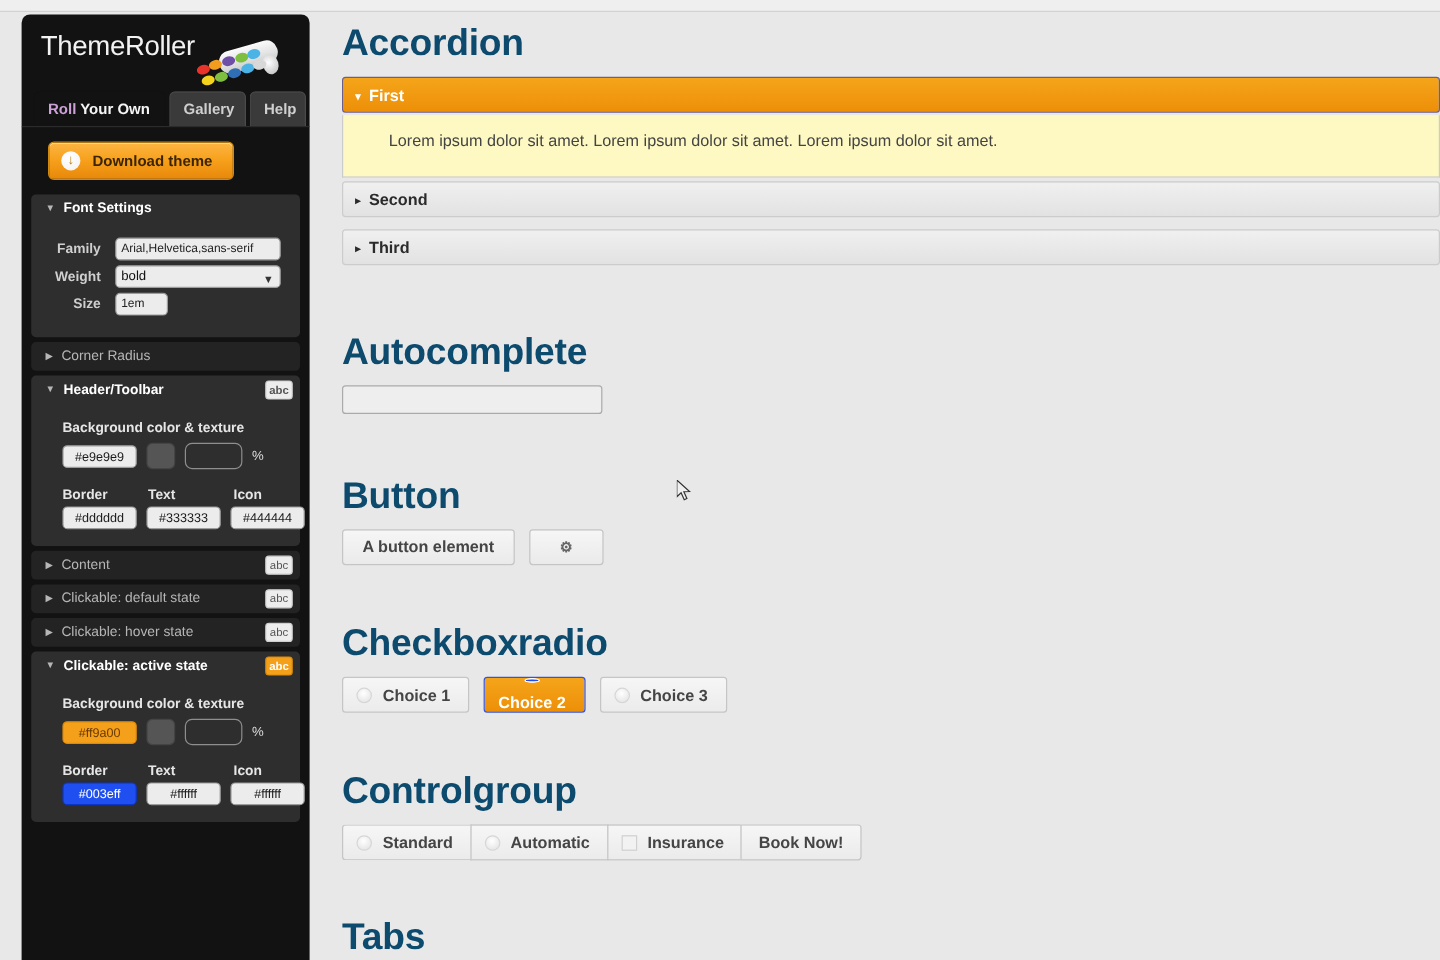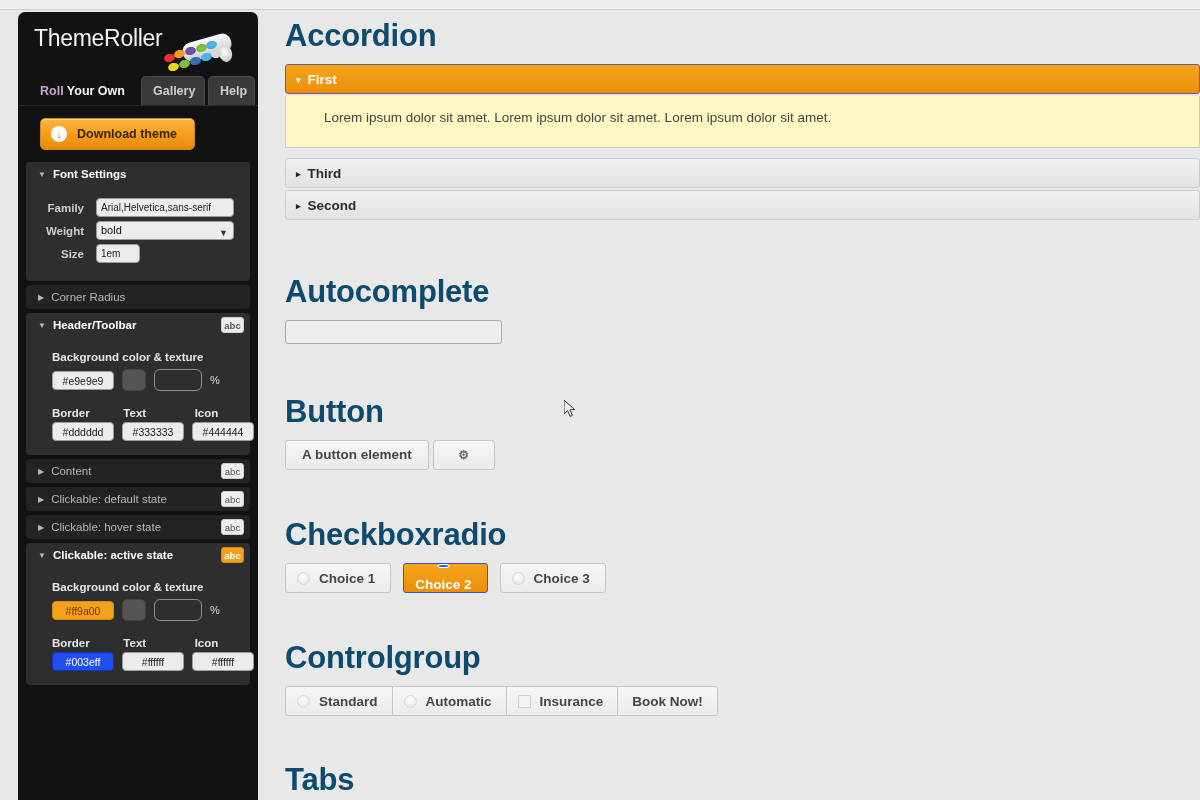--- a/index.html
+++ b/index.html
@@ -143,21 +143,21 @@
   .acc-arrow { display: inline-block; font-size: 9px; margin-right: 7px; vertical-align: 1px; }
   .acc-panel {
     margin: 0 0 3px 17px; padding: 14px 16px 22px 38px;
     border: 1px solid #cccccc; border-top: none; background: #fef9c3;
     color: #444444; font-size: 13.5px;
   }
   .ac-input {
     margin-left: 17px; width: 217px; height: 24px;
     border: 1px solid #aaaaaa; border-radius: 3px; background: #eeeeee;
   }
-  .btn-row { display: flex; gap: 4px; margin-left: 17px; }
+  .btn-row { display: flex; gap: 12px; margin-left: 17px; }
   .ui-btn {
     height: 30px; line-height: 28px; padding: 0 16px;
     border: 1px solid #c5c5c5; border-radius: 3px;
     background: linear-gradient(180deg,#f6f6f6 0%, #eaeaea 100%);
     font-size: 13.5px; font-weight: bold; color: #454545; text-align: center;
   }
   .ui-btn.icononly { width: 62px; padding: 0; }
   .gear { font-size: 12px; color: #666; }
 
   .cbr-row { display: flex; gap: 12px; margin-left: 17px; }
@@ -349,25 +349,25 @@
 
   <div class="main">
 
     <div class="h2">Accordion</div>
 
     <div class="acc-hdr active">
       <span class="acc-arrow">▾</span><span>First</span>
     </div>
     <div class="acc-panel">Lorem ipsum dolor sit amet. Lorem ipsum dolor sit amet. Lorem ipsum dolor sit amet.</div>
 
+    <div class="acc-hdr">
+      <span class="acc-arrow">▸</span><span>Second</span>
+    </div>
     <div class="acc-hdr" style="margin-top:10px;">
       <span class="acc-arrow">▸</span><span>Third</span>
-    </div>
-    <div class="acc-hdr">
-      <span class="acc-arrow">▸</span><span>Second</span>
     </div>
 
     <div class="h2" style="margin-top:54px;">Autocomplete</div>
     <div class="ac-input"></div>
 
     <div class="h2" style="margin-top:50px;">Button</div>
     <div class="btn-row">
       <div class="ui-btn">A button element</div>
       <div class="ui-btn icononly">
         <span class="gear">⚙</span>

